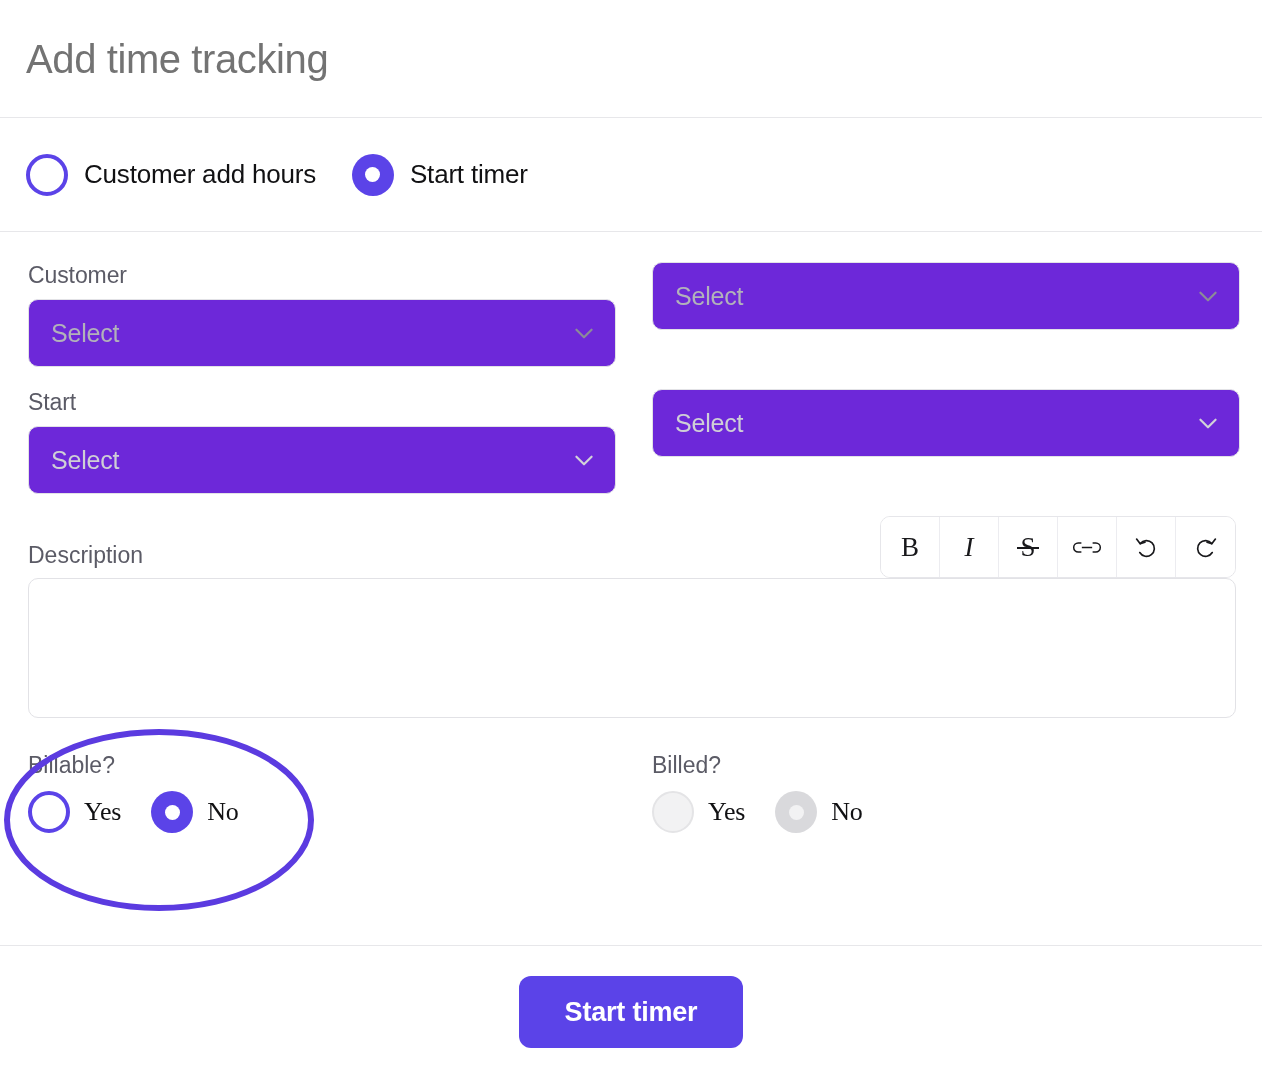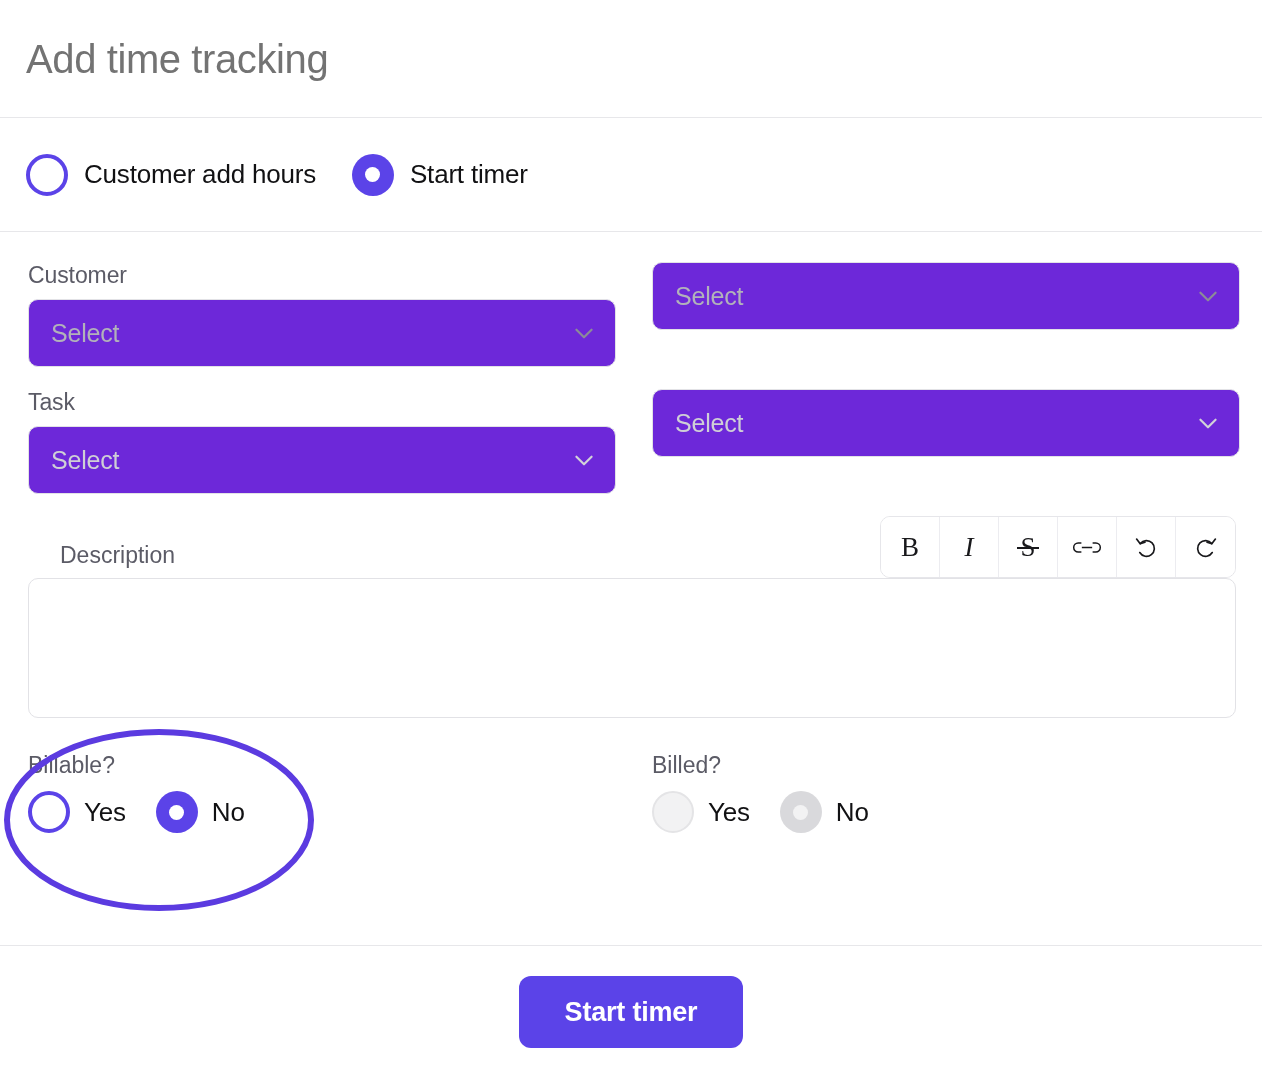--- a/index.html
+++ b/index.html
@@ -182,21 +182,20 @@
   }
   .rte-glyph.bold { font-weight: 400; }
   .rte-glyph.italic { font-style: italic; }
 
   .desc-label {
     font-size: 23px;
     color: #5b5b66;
     position: absolute;
     left: 0;
     top: 26px;
-    margin-left: 32px;
   }
   .desc-area {
     margin-top: 62px;
     height: 140px;
     border: 1px solid #e2e2e6;
     border-radius: 10px;
     background: #ffffff;
     width: 100%;
     resize: none;
     outline: none;
@@ -213,21 +212,21 @@
     margin-top: 30px;
     padding-bottom: 36px;
     position: relative;
   }
   .toggle-group { width: 588px; flex: 0 0 588px; }
   .toggle-label {
     font-size: 23px;
     color: #5b5b66;
     margin-bottom: 12px;
   }
-  .toggle-opts { display: flex; align-items: center; }
+  .toggle-opts { display: flex; align-items: center; font-family: Liberation Serif, serif; }
   .toggle-opt {
     display: flex;
     align-items: center;
     margin-right: 30px;
     cursor: pointer;
   }
   .toggle-opt.is-disabled { cursor: default; }
   .toggle-opt .opt-text {
     font-size: 26px;
     color: #111113;
@@ -321,21 +320,21 @@
       </div>
     </div>
 
   </div>
 
   <div class="row-gap"></div>
 
   <div class="row">
 
     <div class="col">
-      <div class="field-label">Task</div>
+      <div class="field-label">Start</div>
       <div class="select-box is-disabled">
         <span class="select-value">Select</span>
         <span class="chev">
           <svg viewBox="0 0 24 24" width="26" height="26" fill="none" stroke="#d2d2d8" stroke-width="2" stroke-linecap="round" stroke-linejoin="round">
               <polyline points="5,9 12,16 19,9"></polyline>
             </svg>
         </span>
       </div>
     </div>
 

